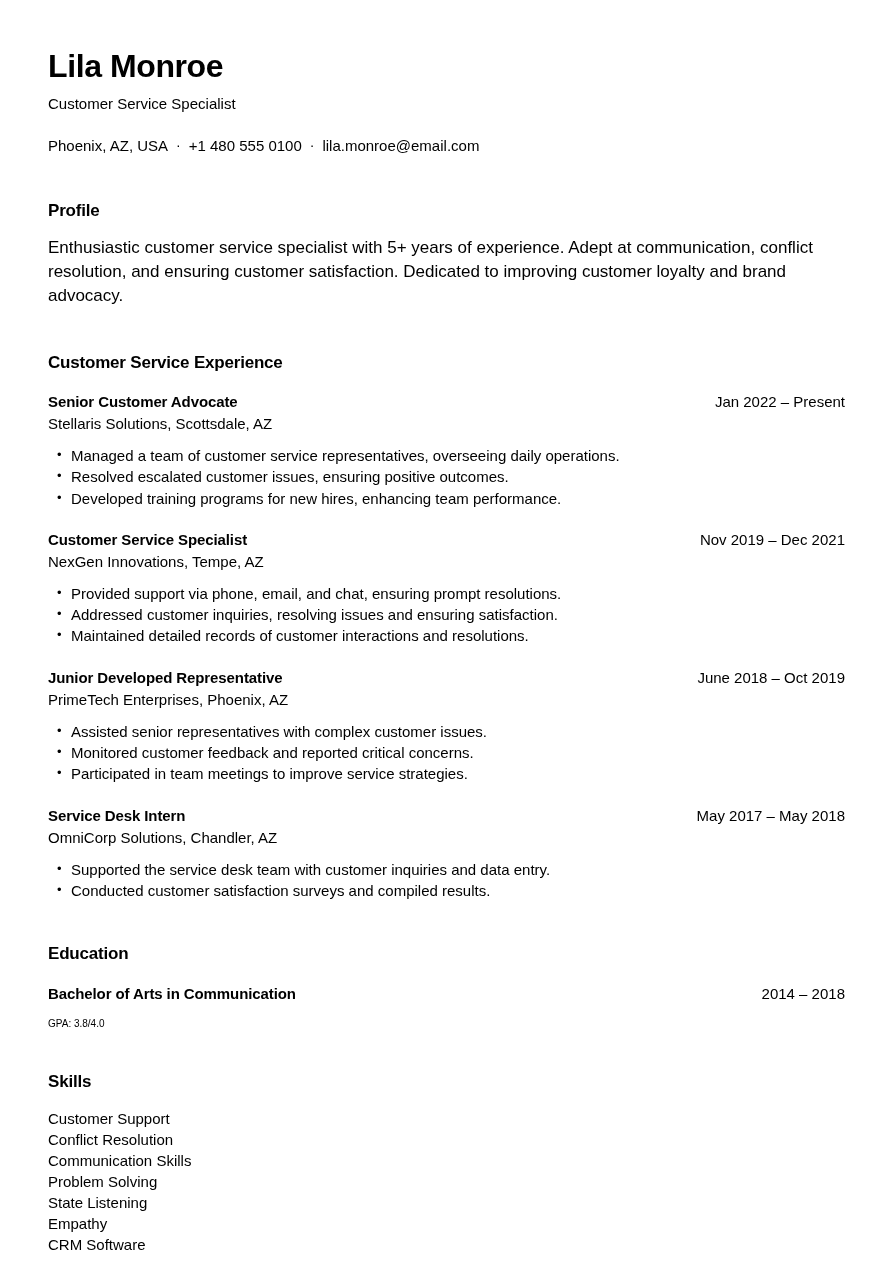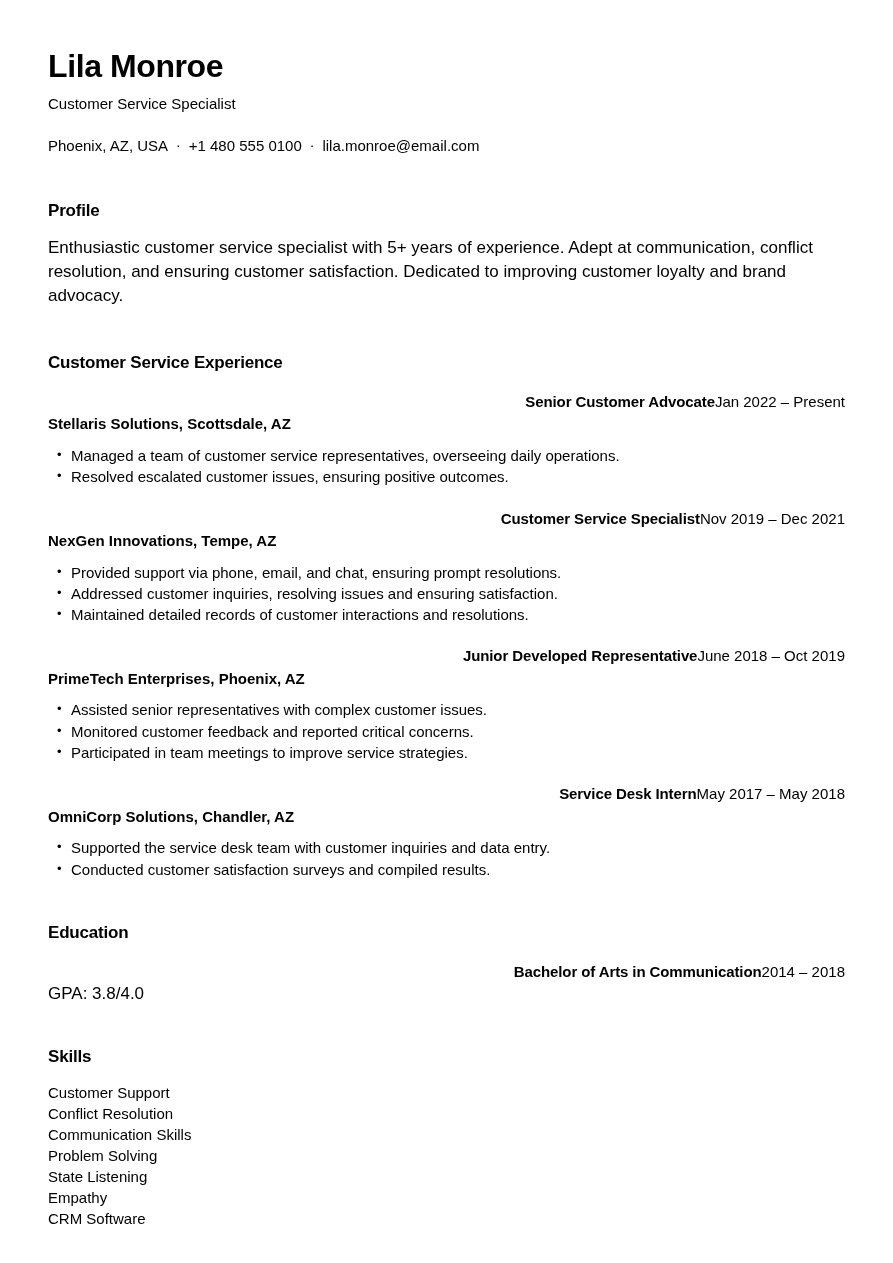--- a/index.html
+++ b/index.html
@@ -74,39 +74,39 @@
     line-height: 1.42;
     margin: 15px 0 0 0;
     max-width: 800px;
   }
 
   
   .entry { margin-top: 21px; }
   .entry:first-of-type { margin-top: 19px; }
   .entry-top {
     display: flex;
-    justify-content: flex-end;
+    justify-content: space-between;
     align-items: baseline;
   }
   .entry-role {
     font-size: 15px;
     font-weight: bold;
     letter-spacing: -0.1px;
     line-height: 1.3;
   }
   .entry-dates {
     font-size: 15px;
     font-weight: normal;
     line-height: 1.3;
     white-space: nowrap;
     text-align: right;
   }
   .entry-org {
     font-size: 15px;
-    font-weight: bold;
+    font-weight: normal;
     line-height: 1.3;
     margin-top: 3px;
   }
   .bullets {
     list-style: none;
     margin: 11px 0 0 0;
     padding: 0;
   }
   .bullets li {
     font-size: 15px;
@@ -118,23 +118,23 @@
     content: "\2022";
     position: absolute;
     left: 9px;
     top: 0;
     font-size: 13px;
     line-height: 1.55;
   }
 
   
   .edu-note {
-    font-size: 17px;
-    line-height: 1.3;
-    margin-top: 1px;
+    font-size: 10px;
+    line-height: 1.3;
+    margin-top: 14px;
   }
 
   
   .skills-list {
     list-style: none;
     margin: 15px 0 0 0;
     padding: 0;
   }
   .skills-list li {
     font-size: 15px;
@@ -165,20 +165,21 @@
 
       <div class="entry">
         <div class="entry-top">
           <span class="entry-role">Senior Customer Advocate</span>
           <span class="entry-dates">Jan 2022 – Present</span>
         </div>
         <div class="entry-org">Stellaris Solutions, Scottsdale, AZ</div>
         <ul class="bullets">
           <li>Managed a team of customer service representatives, overseeing daily operations.</li>
           <li>Resolved escalated customer issues, ensuring positive outcomes.</li>
+          <li>Developed training programs for new hires, enhancing team performance.</li>
         </ul>
       </div>
 
       <div class="entry">
         <div class="entry-top">
           <span class="entry-role">Customer Service Specialist</span>
           <span class="entry-dates">Nov 2019 – Dec 2021</span>
         </div>
         <div class="entry-org">NexGen Innovations, Tempe, AZ</div>
         <ul class="bullets">

